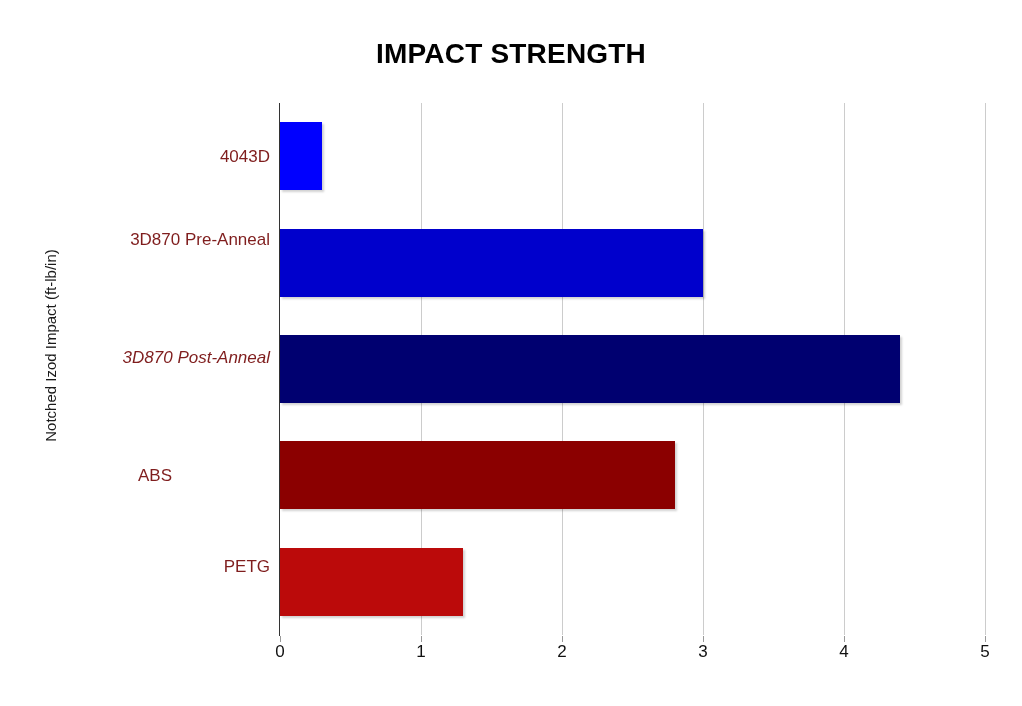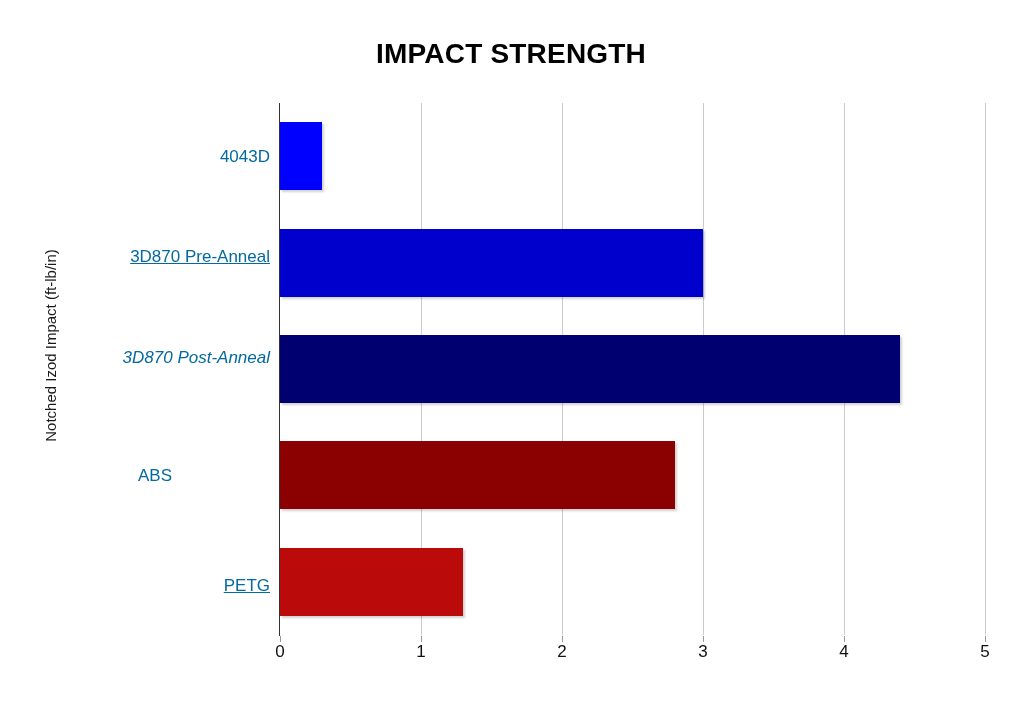--- a/index.html
+++ b/index.html
@@ -78,21 +78,21 @@
   }
 
   
   .cat-label {
     position: absolute;
     right: 752px;
     width: 230px;
     text-align: right;
     font-size: 17px;
     line-height: 23px;
-    color: #0369a1;
+    color: #7f1d1d;
   }
 
   
   .x-tick-label {
     position: absolute;
     top: 642px;
     width: 60px;
     text-align: center;
     font-size: 17px;
     color: #111111;
@@ -141,19 +141,19 @@
     </div>
   <div id="bars-layer">
       <div class="bar" title="4043D: 0.3" style="left: 280px; top: 122.2px; width: 42.3px; background: rgb(0, 0, 255);"></div>
       <div class="bar" title="3D870 Pre-Anneal: 3" style="left: 280px; top: 228.6px; width: 423px; background: rgb(0, 0, 204);"></div>
       <div class="bar" title="3D870 Post-Anneal: 4.4" style="left: 280px; top: 335px; width: 620.4px; background: rgb(0, 0, 112);"></div>
       <div class="bar" title="ABS: 2.8" style="left: 280px; top: 441.4px; width: 394.8px; background: rgb(139, 0, 0);"></div>
       <div class="bar" title="PETG: 1.3" style="left: 280px; top: 547.8px; width: 183.3px; background: rgb(187, 10, 10);"></div>
     </div>
   <div id="catlabels-layer">
       <div class="cat-label" style="top: 144.7px;">4043D</div>
-      <div class="cat-label" style="top: 245px; text-decoration: underline;">3D870 Pre-Anneal</div>
+      <div class="cat-label" style="top: 228px;">3D870 Pre-Anneal</div>
       <div class="cat-label" style="top: 346px; font-style: italic;">3D870 Post-Anneal</div>
       <div class="cat-label" style="top: 463.9px; text-align: center;">ABS</div>
-      <div class="cat-label" style="top: 574px; text-decoration: underline;">PETG</div>
+      <div class="cat-label" style="top: 555px;">PETG</div>
     </div>
 
 </div>
 
 </body></html>

